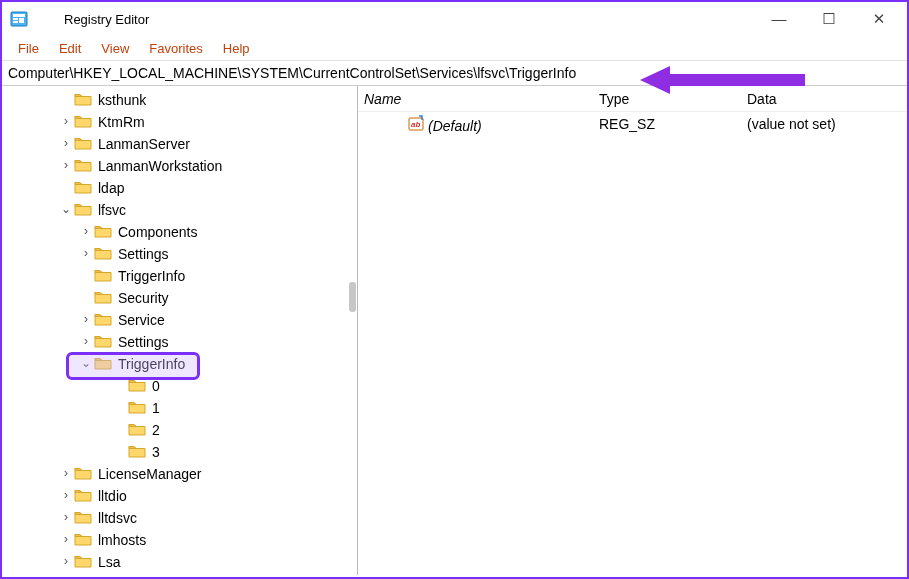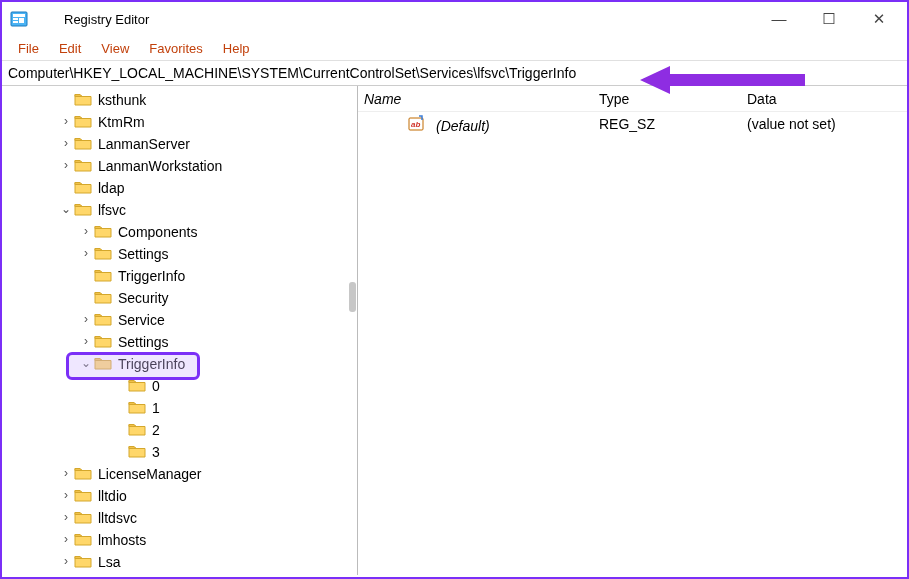--- a/index.html
+++ b/index.html
@@ -41,21 +41,21 @@
 
 
 .tree-scroll-thumb { position: absolute; right: 1px; top: 196px; width: 7px; height: 30px; background: #c7c7c7; border-radius: 3px; }
 
 
 .list-header { display: flex; height: 26px; align-items: center; font-size: 14px; color: #000; border-bottom: 1px solid #eee; padding-left: 6px; }
 .col-name { width: 235px; font-style: italic; }
 .col-type { width: 148px; }
 .col-data { flex: 1; }
 .list-row { display: flex; height: 24px; align-items: center; font-size: 14px; padding-left: 6px; }
-.reg-icon { display: inline-flex; margin-right: 12px; padding-left: 44px; }
+.reg-icon { display: inline-flex; margin-right: 4px; padding-left: 44px; }
 </style>
 </head>
 <body>
 
 <div class="titlebar">
   <span class="app-icon">
     <svg width="18" height="18" viewBox="0 0 18 18">
       <rect x="1" y="2" width="16" height="14" rx="1" fill="#4bb3f4" stroke="#1a7bbf"></rect>
       <rect x="3" y="4" width="12" height="3" fill="#fff"></rect>
       <rect x="3" y="8" width="5" height="2" fill="#fff"></rect>

